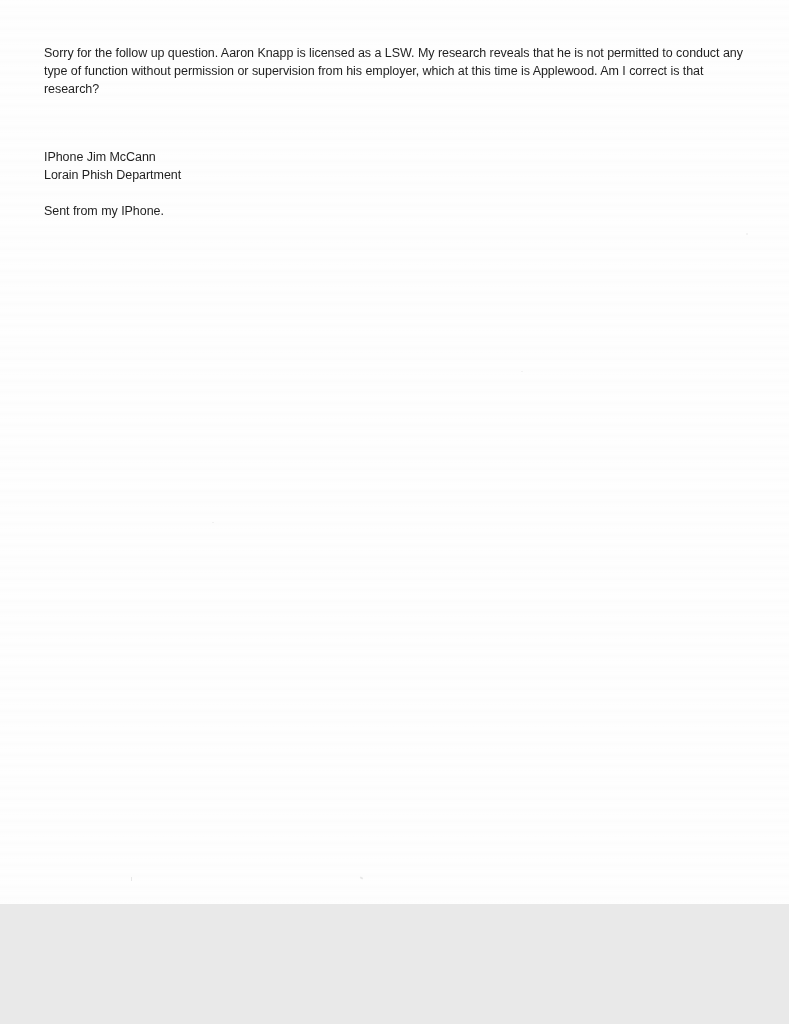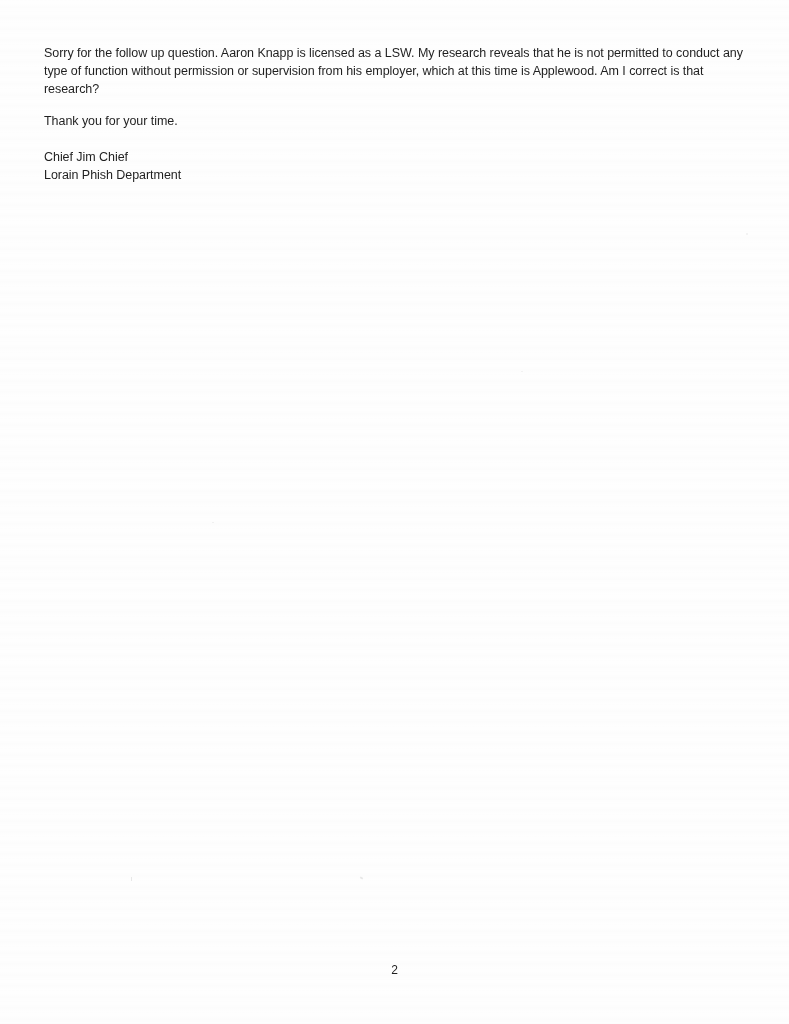--- a/index.html
+++ b/index.html
@@ -7,21 +7,21 @@
     --paper-color: #fefefe;
   }
   html, body {
     margin: 0;
     padding: 0;
     background: #e9e9e9;
   }
   .page {
     position: relative;
     width: 789px;
-    height: 1024px;
+    height: 904px;
     margin: 0 auto;
     background: var(--paper-color);
     
     background-image: repeating-linear-gradient(
       180deg,
       rgba(0,0,0,0.004) 0px,
       rgba(0,0,0,0.000) 3px,
       rgba(0,0,0,0.006) 7px,
       rgba(0,0,0,0.000) 11px
     );
@@ -62,27 +62,27 @@
   .speck.s4 { left: 746px; top: 233px; width: 2px; height: 2px; background: rgba(40,40,40,0.05); }
   .speck.s5 { left: 521px; top: 371px; width: 2px; height: 1px; background: rgba(40,40,40,0.05); }
 </style>
 </head>
 <body>
 
 <div class="page">
 
   <p class="block para-main">Sorry for the follow up question. Aaron Knapp is licensed as a LSW. My research reveals that he is not permitted to conduct any type of function without permission or supervision from his employer, which at this time is Applewood. Am I correct is that research?</p>
 
-  <p class="block para-thanks">Thank you for your time.</p>
 
   <div class="block sig">
-    <div>Chief Jim Chief</div>
+    <div>IPhone Jim McCann</div>
     <div>Lorain Phish Department</div>
   </div>
 
+  <p class="block para-sent">Sent from my IPhone.</p>
 
 
   <div class="page-number">2</div>
 
   <div class="speck s1"></div>
   <div class="speck s2"></div>
   <div class="speck s3"></div>
   <div class="speck s4"></div>
   <div class="speck s5"></div>
 

